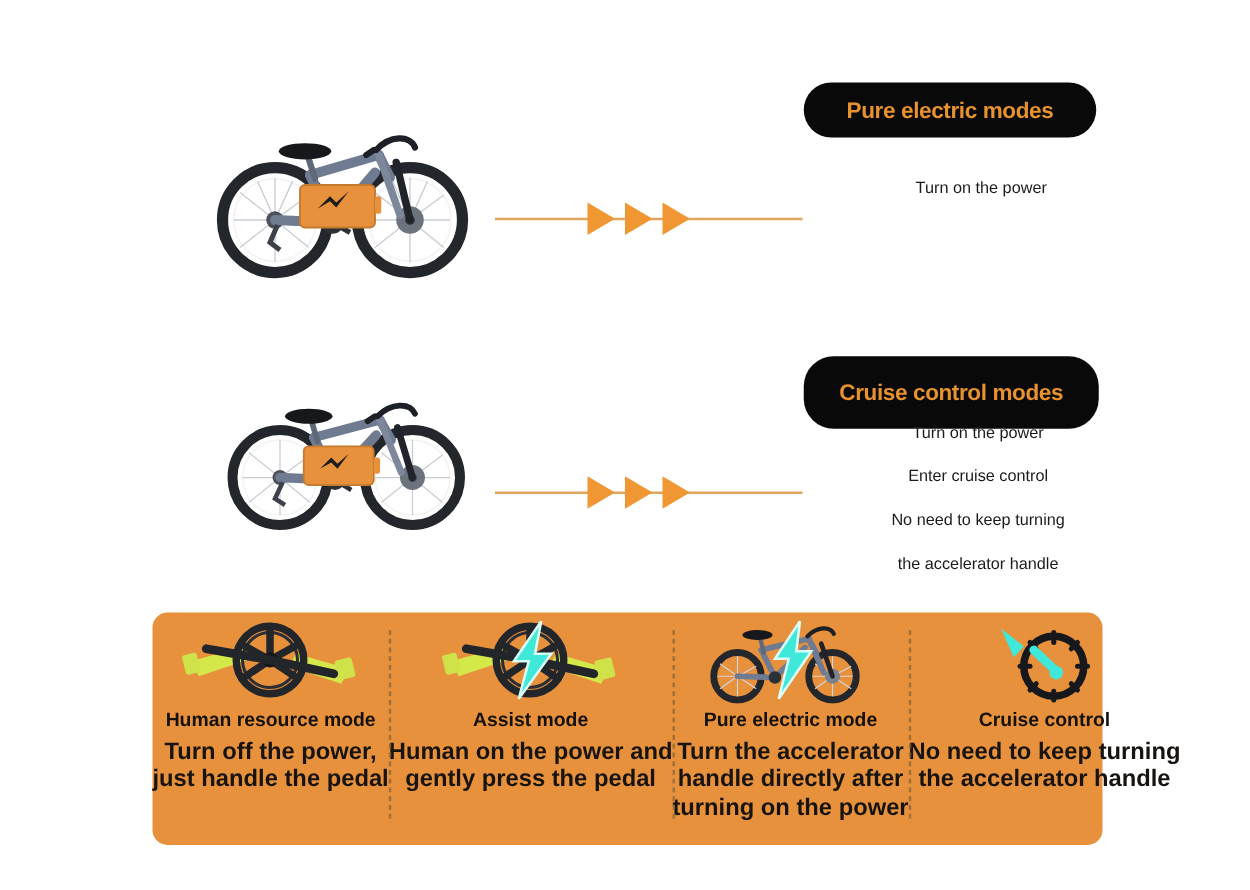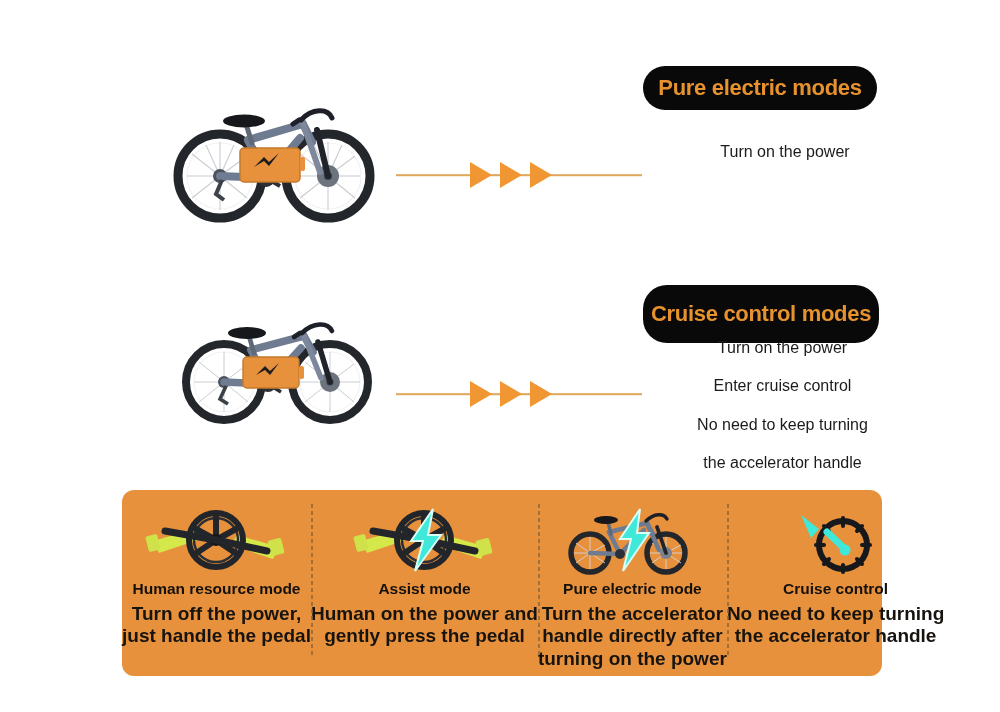--- a/index.html
+++ b/index.html
@@ -20,36 +20,36 @@
     background: #ffffff;
   }
 
   
   .badge {
     position: absolute;
     background: #090909;
     border-radius: 24px;
     color: #e8922e;
     font-weight: 700;
-    font-size: 22px;
+    font-size: 18px;
     letter-spacing: -0.3px;
     display: flex;
     align-items: center;
     justify-content: center;
     white-space: nowrap;
   }
   #badge-pure { left: 643px; top: 66px; width: 234px; height: 44px; }
   #badge-cruise { left: 643px; top: 285px; width: 236px; height: 58px; }
 
   
   .textblock {
     position: absolute;
     text-align: center;
     color: #1b1b1b;
-    font-size: 16px;
+    font-size: 13px;
     line-height: 1.15;
   }
   .textblock .line { white-space: nowrap; }
   #text-pure { left: 620px; top: 143px; width: 330px; }
   #text-pure .line + .line { margin-top: 21px; }
   #text-cruise { left: 610px; top: 339px; width: 345px; }
   #text-cruise .line + .line { margin-top: 20px; }
 
   
   .arrow-row {
@@ -108,21 +108,20 @@
     position: absolute;
     inset: 0;
     display: flex;
   }
   .mode-col {
     position: relative;
     flex: 1 1 0;
     display: flex;
     flex-direction: column;
     align-items: center;
-    padding-top: 12px;
     box-sizing: border-box;
   }
   .mode-col + .mode-col::before {
     content: "";
     position: absolute;
     left: 0;
     top: 14px;
     bottom: 18px;
     width: 2px;
     background-image: linear-gradient(to bottom, #8a6334 0 52%, rgba(138,99,52,0) 52% 100%);

